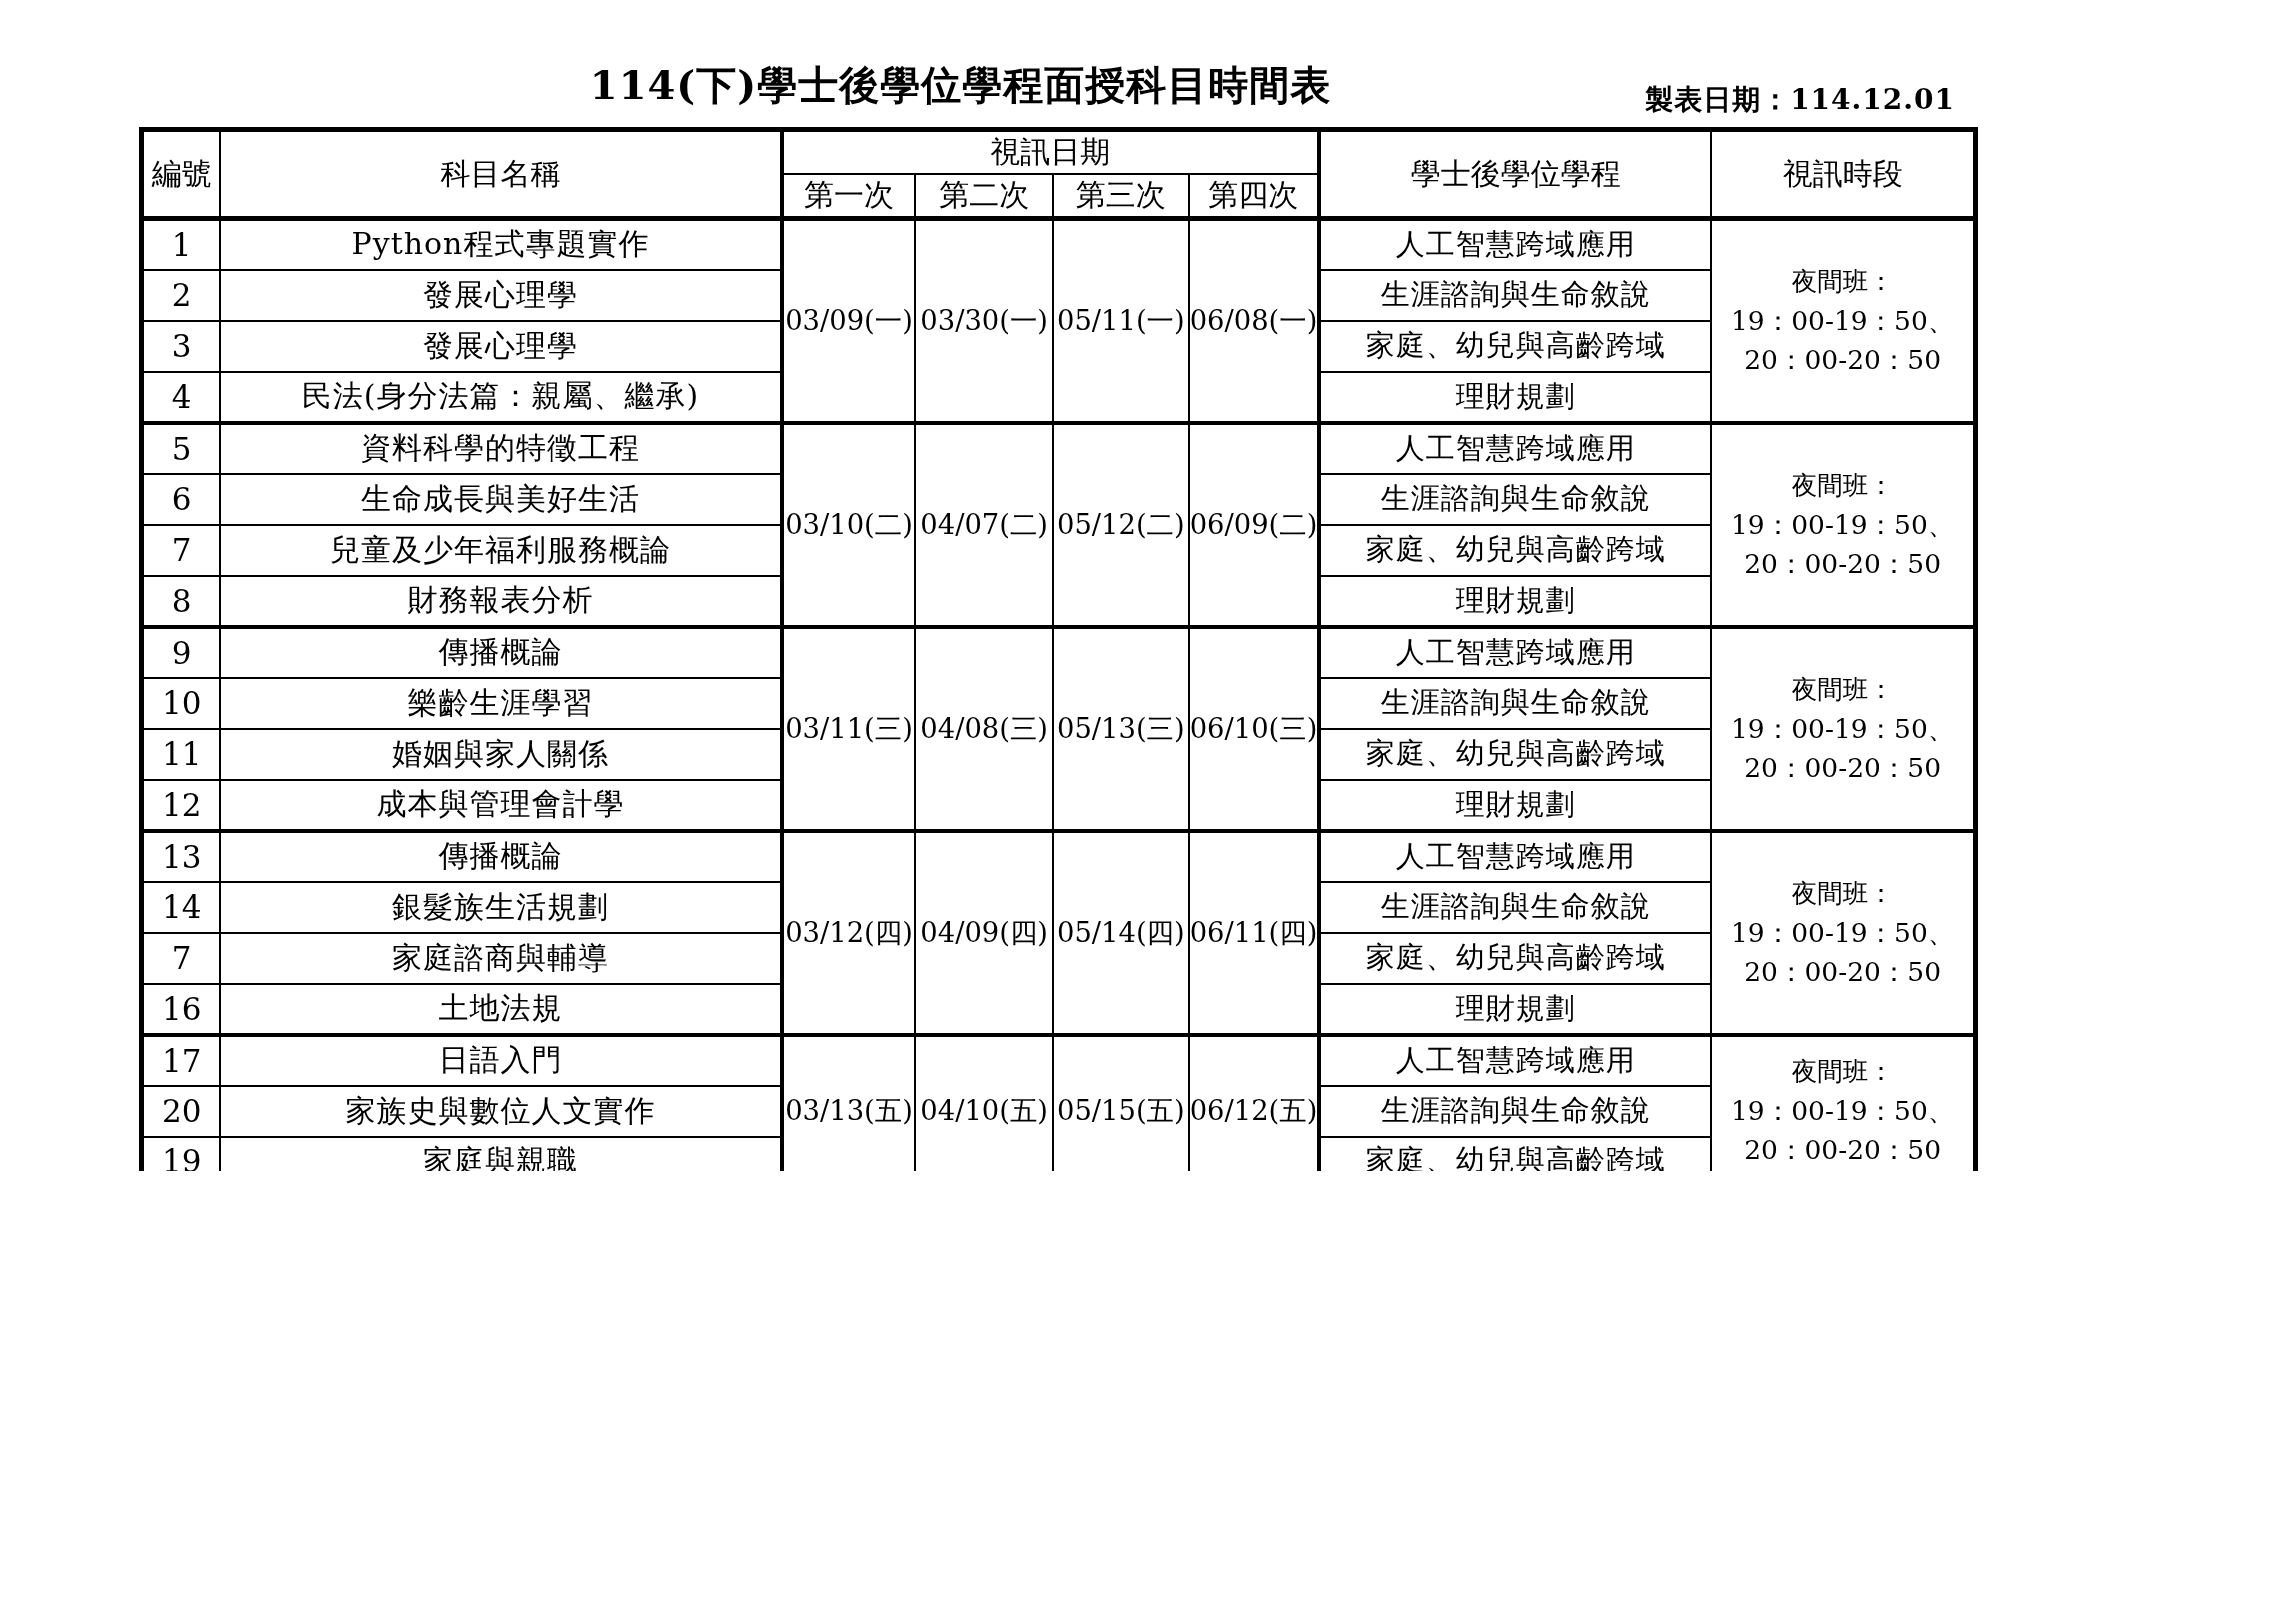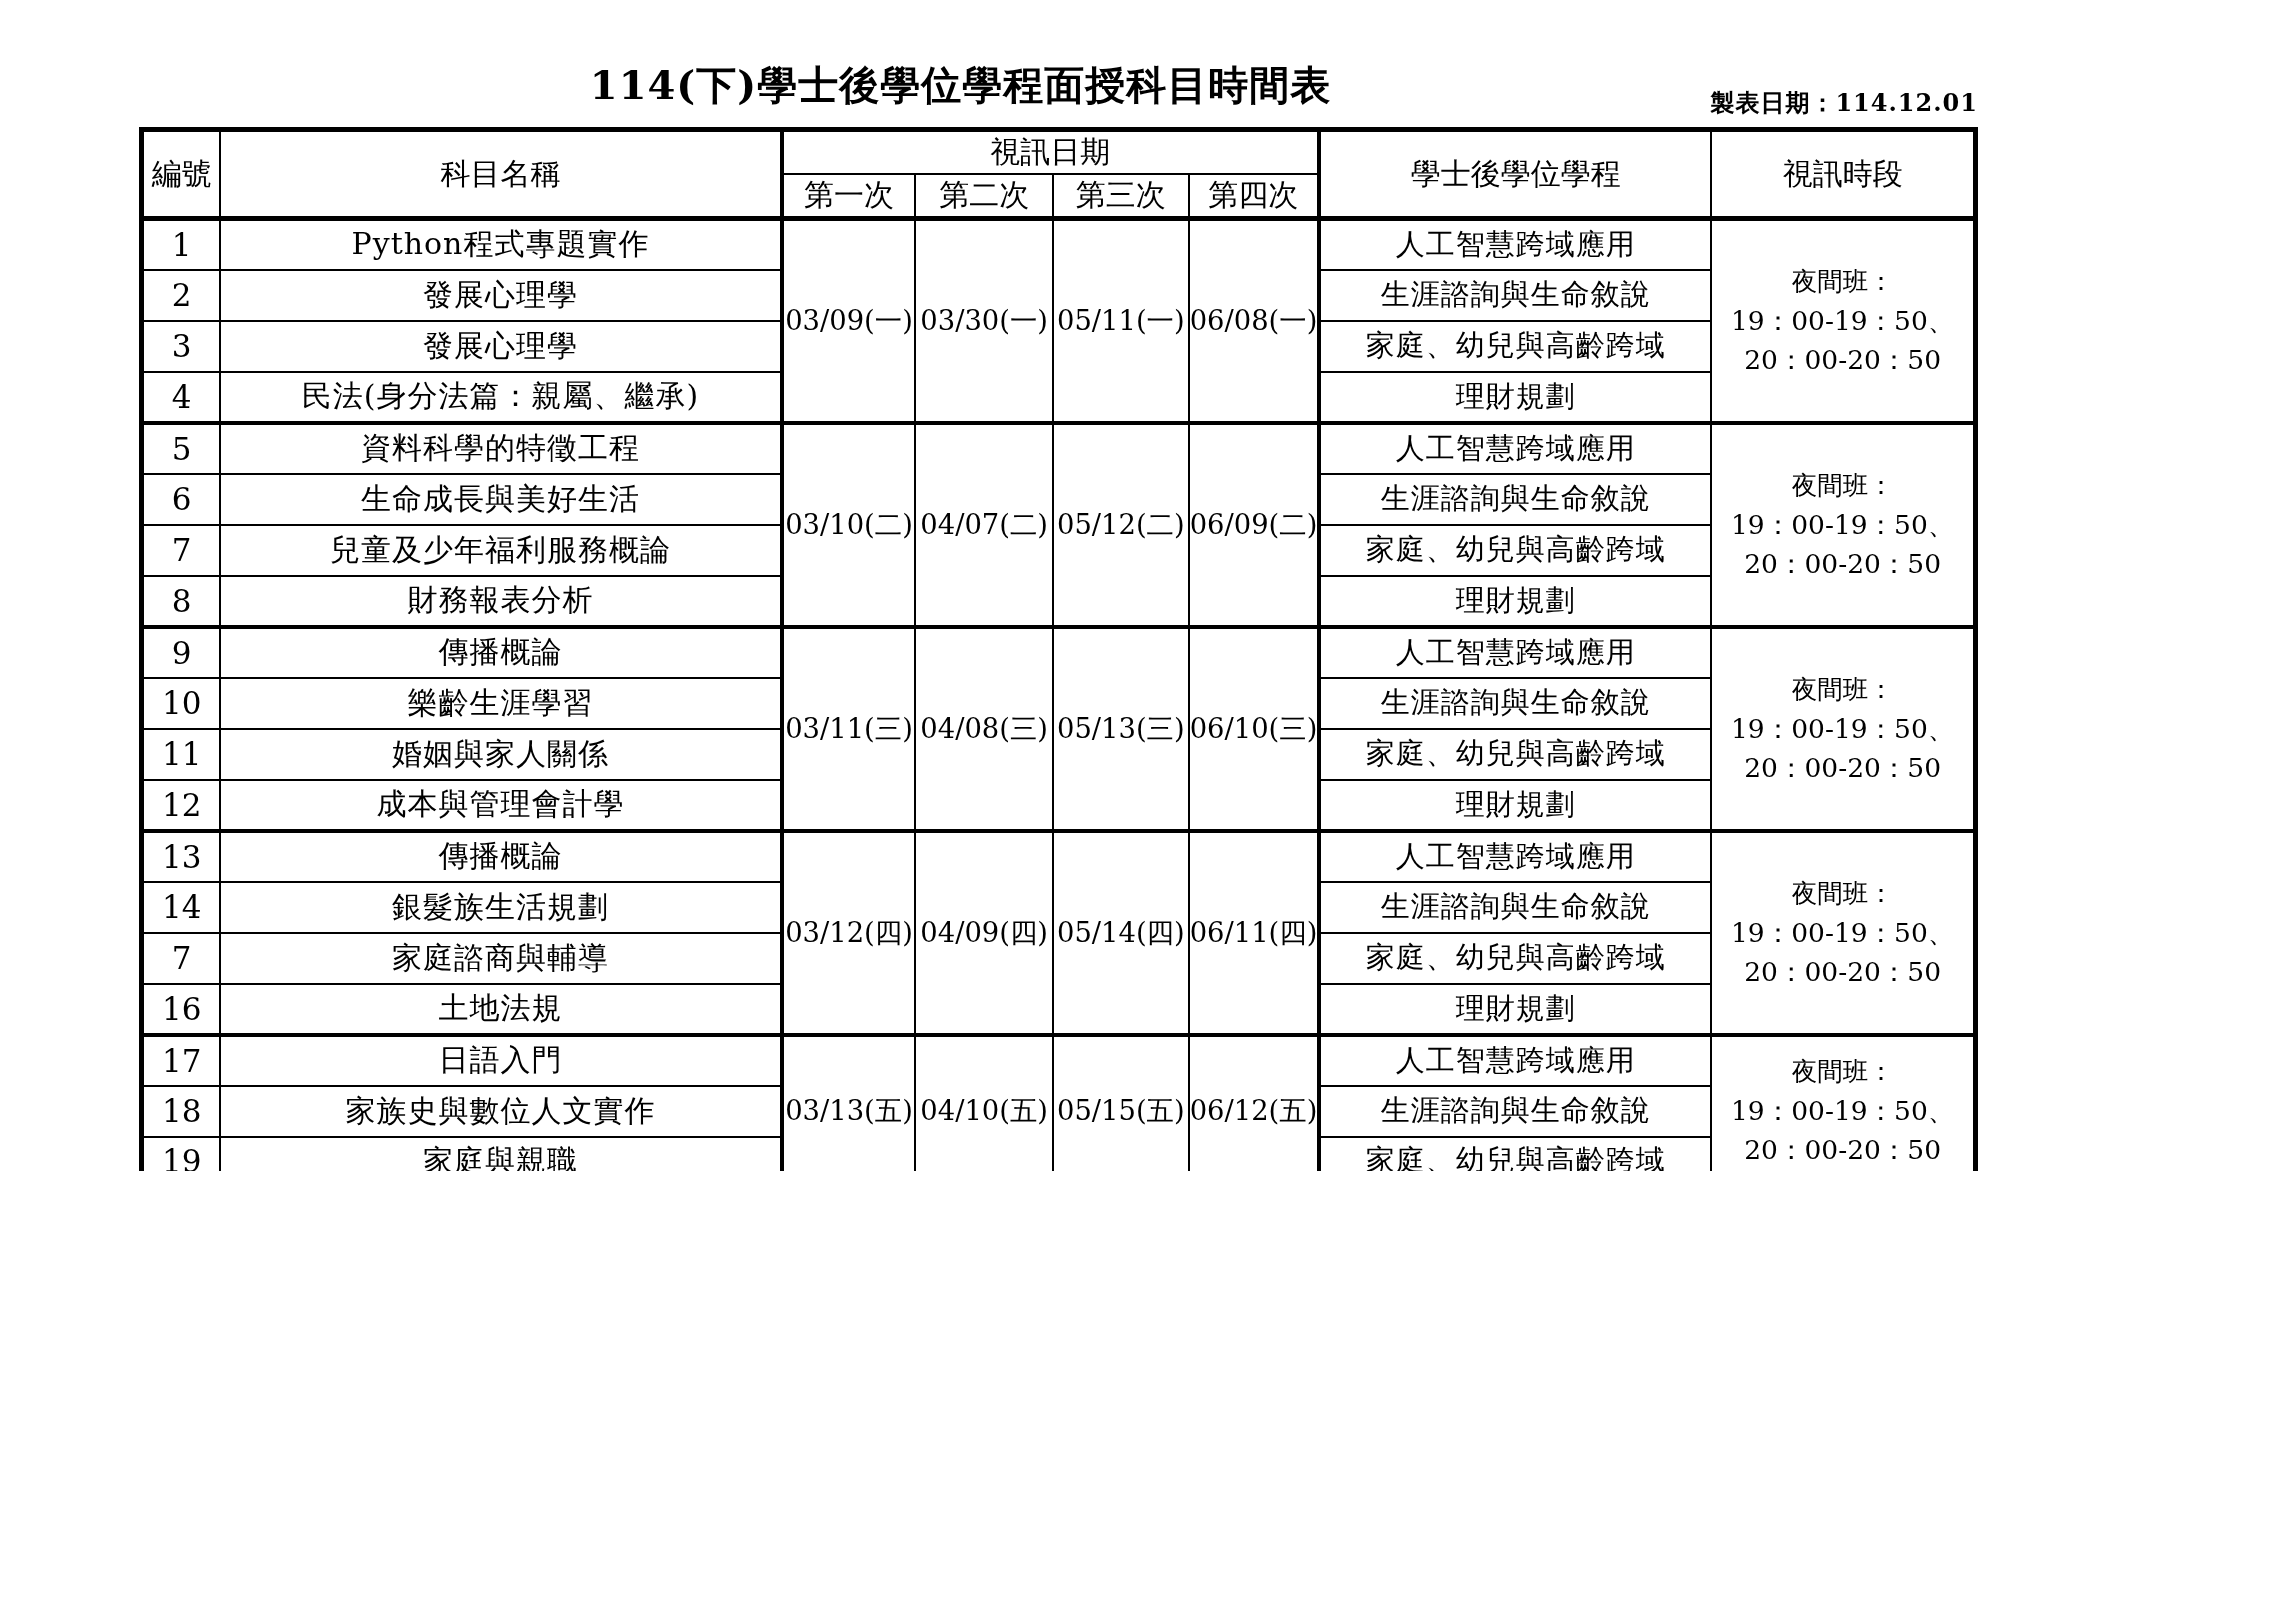--- a/index.html
+++ b/index.html
@@ -29,23 +29,23 @@
     width: 100%;
     text-align: center;
     transform: translateX(-98px);
     font-size: 40px;
     font-weight: bold;
     letter-spacing: 1px;
     line-height: 80px;
   }
   .made-date {
     position: absolute;
-    right: 0;
+    right: 23px;
     bottom: 5.9px;
-    font-size: 24px;
+    font-size: 28px;
     font-weight: bold;
     letter-spacing: 1px;
   }
   table.schedule {
     position: absolute;
     left: 139px;
     top: 127px;
     width: 1839px;
     border-collapse: collapse;
     table-layout: fixed;
@@ -257,21 +257,21 @@
           <td class="td-date" rowspan="3">05/15(五)</td>
           <td class="td-date" rowspan="3">06/12(五)</td>
           <td class="td-program v-thick-left">人工智慧跨域應用</td>
           <td class="td-time v-med-left" rowspan="3">
             <div class="tline1">夜間班：</div>
             <div>19：00-19：50、</div>
             <div>20：00-20：50</div>
           </td>
         </tr>
         <tr>
-          <td class="td-no">18</td>
+          <td class="td-no">20</td>
           <td class="td-course">家族史與數位人文實作</td>
           <td class="td-program v-thick-left">生涯諮詢與生命敘說</td>
         </tr>
         <tr>
           <td class="td-no">19</td>
           <td class="td-course">家庭與親職</td>
           <td class="td-program v-thick-left">家庭、幼兒與高齡跨域</td>
         </tr>
       </tbody>
   </table>

